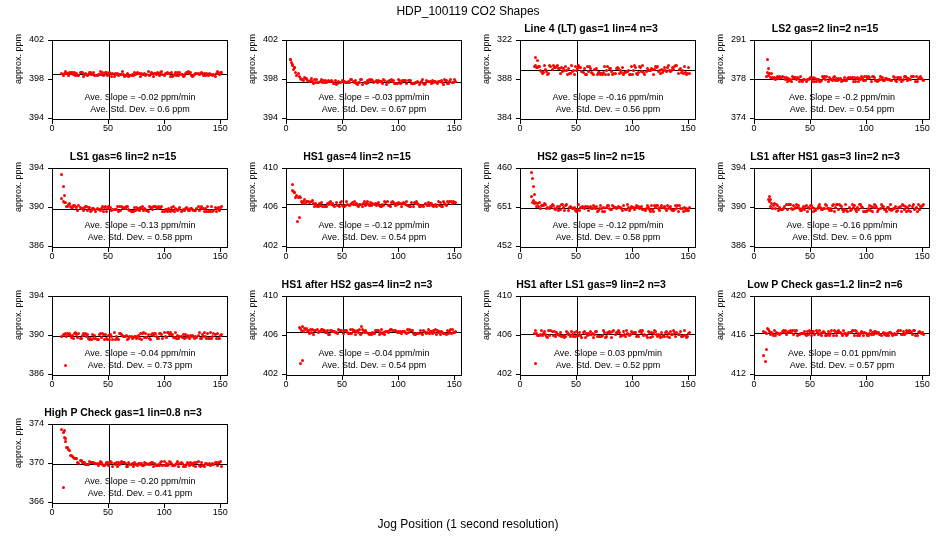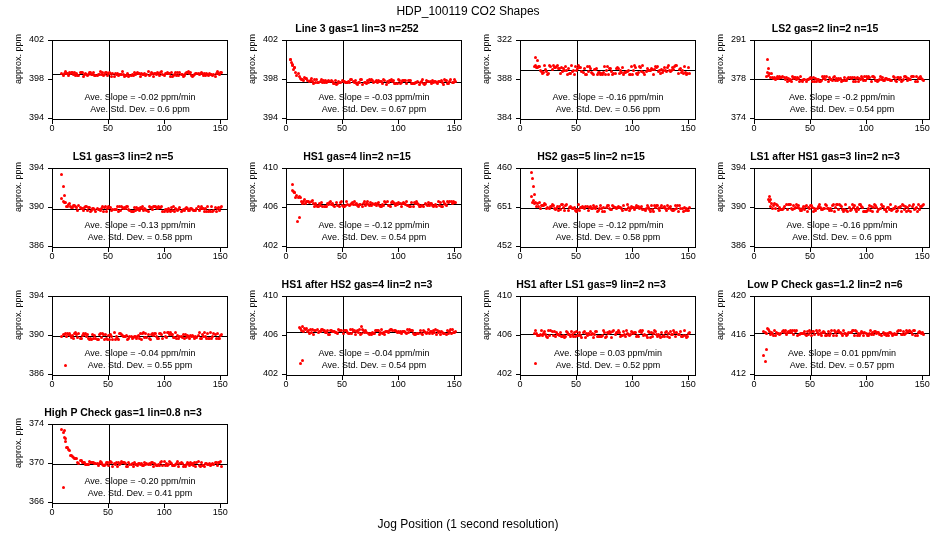--- a/index.html
+++ b/index.html
@@ -247,21 +247,20 @@
       <div class="xtick" style="left: 89.129px;">50</div>
       <div class="xtickmark" style="left: 102.129px;"></div>
       <div class="xtick" style="left: 145.258px;">100</div>
       <div class="xtickmark" style="left: 158.258px;"></div>
       <div class="xtick" style="left: 201.387px;">150</div>
       <div class="xtickmark" style="left: 214.387px;"></div>
       <div class="annot slope">Ave. Slope =  -0.02 ppm/min</div>
       <div class="annot sd">Ave. Std. Dev. =  0.6 ppm</div>
     </div>
     <div class="panel" style="left: 240px; top: 20px;">
-      <div class="panel-title">Line 3 gas=1 lin=3 n=252</div>
       <div class="ylabel">approx. ppm</div>
       <div class="plotbox">
         <div class="hline" style="top: 40.95px;"></div>
         <div class="vline" style="left: 56.129px;"></div>
         <div class="pt" style="left: 3.36774px; top: 18.4284px;"></div>
         <div class="pt" style="left: 4.46787px; top: 21.185px;"></div>
         <div class="pt" style="left: 5.568px; top: 24.175px;"></div>
         <div class="pt" style="left: 6.66813px; top: 28.3897px;"></div>
         <div class="pt" style="left: 7.76826px; top: 26.8872px;"></div>
         <div class="pt" style="left: 8.86839px; top: 31.3659px;"></div>
@@ -425,20 +424,21 @@
       <div class="xtick" style="left: 89.129px;">50</div>
       <div class="xtickmark" style="left: 102.129px;"></div>
       <div class="xtick" style="left: 145.258px;">100</div>
       <div class="xtickmark" style="left: 158.258px;"></div>
       <div class="xtick" style="left: 201.387px;">150</div>
       <div class="xtickmark" style="left: 214.387px;"></div>
       <div class="annot slope">Ave. Slope =  -0.03 ppm/min</div>
       <div class="annot sd">Ave. Std. Dev. =  0.67 ppm</div>
     </div>
     <div class="panel" style="left: 474px; top: 20px;">
+      <div class="panel-title">Line 4 (LT) gas=1 lin=4 n=3</div>
       <div class="ylabel">approx. ppm</div>
       <div class="plotbox">
         <div class="hline" style="top: 29.25px;"></div>
         <div class="vline" style="left: 56.129px;"></div>
         <div class="pt" style="left: 13.471px; top: 25.5759px;"></div>
         <div class="pt" style="left: 14.5037px; top: 24.0912px;"></div>
         <div class="pt" style="left: 15.5365px; top: 26.0995px;"></div>
         <div class="pt" style="left: 16.5693px; top: 26.7511px;"></div>
         <div class="pt" style="left: 17.6021px; top: 25.1751px;"></div>
         <div class="pt" style="left: 18.6348px; top: 25.3168px;"></div>
@@ -778,21 +778,21 @@
       <div class="xtick" style="left: 89.129px;">50</div>
       <div class="xtickmark" style="left: 102.129px;"></div>
       <div class="xtick" style="left: 145.258px;">100</div>
       <div class="xtickmark" style="left: 158.258px;"></div>
       <div class="xtick" style="left: 201.387px;">150</div>
       <div class="xtickmark" style="left: 214.387px;"></div>
       <div class="annot slope">Ave. Slope =  -0.2 ppm/min</div>
       <div class="annot sd">Ave. Std. Dev. =  0.54 ppm</div>
     </div>
     <div class="panel" style="left: 6px; top: 148px;">
-      <div class="panel-title">LS1 gas=3 lin=2 n=5</div>
+      <div class="panel-title">LS1 gas=6 lin=2 n=15</div>
       <div class="ylabel">approx. ppm</div>
       <div class="plotbox">
         <div class="hline" style="top: 39.975px;"></div>
         <div class="vline" style="left: 56.129px;"></div>
         <div class="pt" style="left: 8.98065px; top: 29.4564px;"></div>
         <div class="pt" style="left: 10.0434px; top: 32.5225px;"></div>
         <div class="pt" style="left: 11.1061px; top: 33.076px;"></div>
         <div class="pt" style="left: 12.1688px; top: 33.8011px;"></div>
         <div class="pt" style="left: 13.2315px; top: 37.5569px;"></div>
         <div class="pt" style="left: 14.2942px; top: 37.3374px;"></div>
@@ -1663,21 +1663,21 @@
       <div class="ytickmark" style="top: 20px;"></div>
       <div class="xtick" style="left: 33px;">0</div>
       <div class="xtickmark" style="left: 46px;"></div>
       <div class="xtick" style="left: 89.129px;">50</div>
       <div class="xtickmark" style="left: 102.129px;"></div>
       <div class="xtick" style="left: 145.258px;">100</div>
       <div class="xtickmark" style="left: 158.258px;"></div>
       <div class="xtick" style="left: 201.387px;">150</div>
       <div class="xtickmark" style="left: 214.387px;"></div>
       <div class="annot slope">Ave. Slope =  -0.04 ppm/min</div>
-      <div class="annot sd">Ave. Std. Dev. =  0.55 ppm</div>
+      <div class="annot sd">Ave. Std. Dev. =  0.73 ppm</div>
     </div>
     <div class="panel" style="left: 240px; top: 276px;">
       <div class="panel-title">HS1 after HS2 gas=4 lin=2 n=3</div>
       <div class="ylabel">approx. ppm</div>
       <div class="plotbox">
         <div class="hline" style="top: 35.1px;"></div>
         <div class="vline" style="left: 56.129px;"></div>
         <div class="pt" style="left: 12.3484px; top: 30.9507px;"></div>
         <div class="pt" style="left: 13.3886px; top: 31.328px;"></div>
         <div class="pt" style="left: 14.4289px; top: 33.3127px;"></div>

